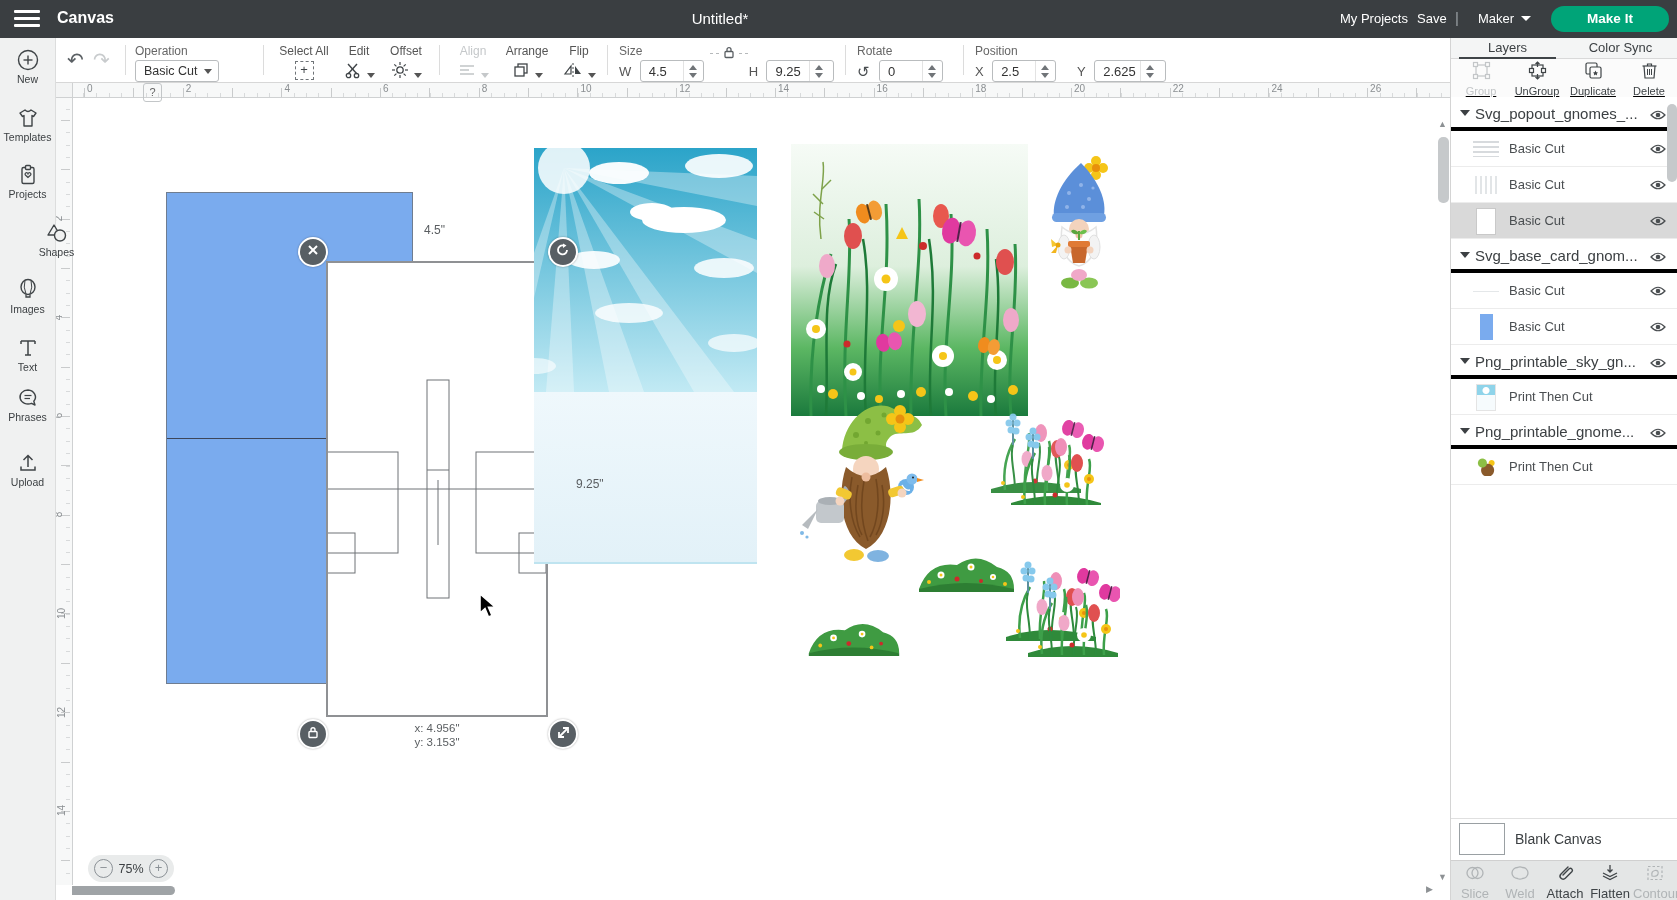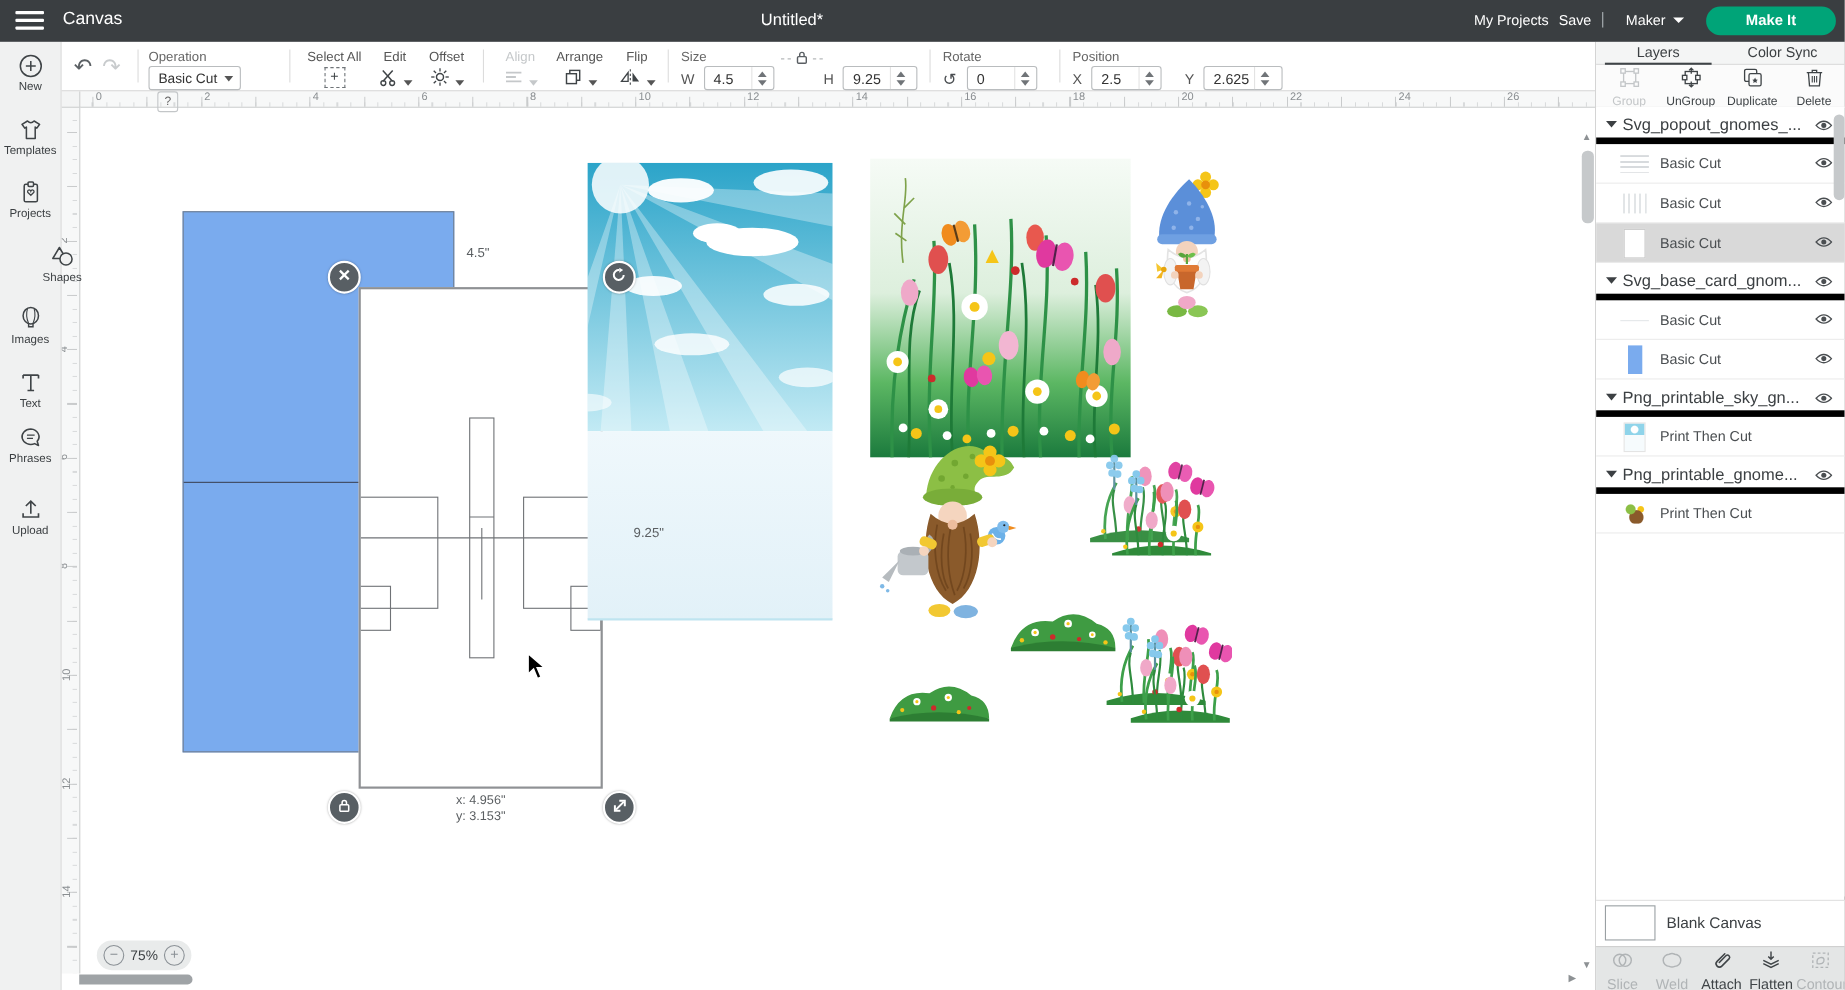--- a/index.html
+++ b/index.html
@@ -3,21 +3,21 @@
 <meta charset="utf-8">
 <style>
   html,body{margin:0;padding:0;background:#222;}
   .app{position:relative;width:1677px;height:900px;overflow:hidden;background:#fff;
        font-family:"Liberation Sans","DejaVu Sans",sans-serif;-webkit-font-smoothing:antialiased;}
   .abs{position:absolute;}
   
   .topbar{position:absolute;left:0;top:0;width:1677px;height:38px;background:#3a3e41;color:#fff;z-index:50;}
   .burger{position:absolute;left:14px;top:10px;width:26px;height:18px;cursor:pointer;}
   .burger span{display:block;height:3px;background:#fff;margin-bottom:4px;border-radius:1px;}
-  .app-title{position:absolute;left:57px;top:9px;font-size:16px;font-weight:normal;color:#fff;}
+  .app-title{position:absolute;left:57px;top:9px;font-size:16px;font-weight:bold;color:#fff;}
   .doc-title{position:absolute;left:640px;top:10px;width:160px;text-align:center;font-size:15px;color:#fff;}
   .hlink{position:absolute;top:11px;font-size:13px;color:#fff;cursor:pointer;}
   .hdivider{position:absolute;top:9px;font-size:15px;color:#9aa0a4;}
   .machine{position:absolute;left:1478px;top:11px;font-size:13px;color:#fff;cursor:pointer;}
   .machine .car{display:inline-block;margin-left:7px;width:0;height:0;border-left:5px solid transparent;border-right:5px solid transparent;border-top:5px solid #fff;vertical-align:2px;}
   .makeit{position:absolute;left:1551px;top:6px;width:118px;height:26px;border-radius:14px;background:#00a478;color:#fff;
           font-size:13.5px;font-weight:bold;text-align:center;line-height:26px;cursor:pointer;}
   
   .sidebar{position:absolute;left:0;top:38px;width:55px;height:862px;background:#f0f1f1;border-right:1px solid #dcdddd;z-index:40;}
   .side-item{position:absolute;left:0;width:55px;height:52px;text-align:center;cursor:pointer;color:#3f4447;}
@@ -67,26 +67,26 @@
   .zval{font-size:12.5px;color:#3c4043;}
   .hscroll{position:absolute;left:-9px;top:789px;width:112px;height:9px;border-radius:5px;background:#9fa3a6;z-index:8;}
   .vscroll{position:absolute;left:1366px;top:40px;width:11px;height:66px;border-radius:5px;background:#c6c9cb;z-index:8;}
   .scarrow{position:absolute;font-size:9px;color:#8d9194;z-index:8;}
   
   .panel{position:absolute;left:1450px;top:38px;width:227px;height:862px;background:#fff;border-left:1px solid #d4d4d4;z-index:45;}
   .ptabs{position:absolute;left:0;top:0;width:227px;height:20px;background:#f4f5f5;border-bottom:1px solid #d9d9d9;}
   .ptab{position:absolute;top:2px;width:113px;text-align:center;font-size:13px;color:#3c4043;cursor:pointer;}
   .ptab.active:after{content:"";position:absolute;left:8px;right:8px;bottom:-4px;height:2px;background:#3f4447;}
   .pactions{position:absolute;left:0;top:21px;width:227px;height:38px;background:#fbfbfb;border-bottom:1px solid #e4e4e4;}
-  .paction{position:absolute;top:2px;width:52px;text-align:center;cursor:pointer;}
+  .paction{position:absolute;top:2px;width:52px;text-align:center;cursor:pointer;text-decoration:underline;}
   .paction .plab{font-size:11px;color:#3f4447;margin-top:1px;}
   .paction.dis .plab{color:#c3c6c8;}
   .llist{position:absolute;left:0;top:59px;width:227px;height:718px;background:#fff;overflow:hidden;}
   .lrow{position:absolute;left:0;width:227px;box-sizing:border-box;cursor:pointer;}
-  .lrow.group{height:34px;border-bottom:6px solid #000000;}
+  .lrow.group{height:34px;border-bottom:4px solid #000000;}
   .lrow.child{height:36px;border-bottom:1px solid #ececec;}
   .lrow.selected{background:#d9d9d9;}
   .gcaret{position:absolute;left:9px;top:13px;width:0;height:0;border-left:5px solid transparent;border-right:5px solid transparent;border-top:6px solid #3c4043;}
   .glabel{position:absolute;left:24px;top:8px;font-size:15px;color:#3c4043;white-space:nowrap;}
   .clabel{position:absolute;left:58px;top:10px;font-size:13px;color:#4a4e51;}
   .eye{position:absolute;right:12px;top:10px;}
   .thumbbox{position:absolute;left:21px;top:4px;width:28px;height:28px;display:flex;align-items:center;justify-content:center;}
   .th-linesh{width:26px;height:16px;background:repeating-linear-gradient(to bottom,#d7dadd 0 2px,#fff 2px 5px);}
   .th-linesv{width:22px;height:18px;background:repeating-linear-gradient(to right,#e2e5e7 0 2px,#fff 2px 5px);}
   .th-white{width:18px;height:25px;background:#fff;border:1px solid #c9c9c9;}

